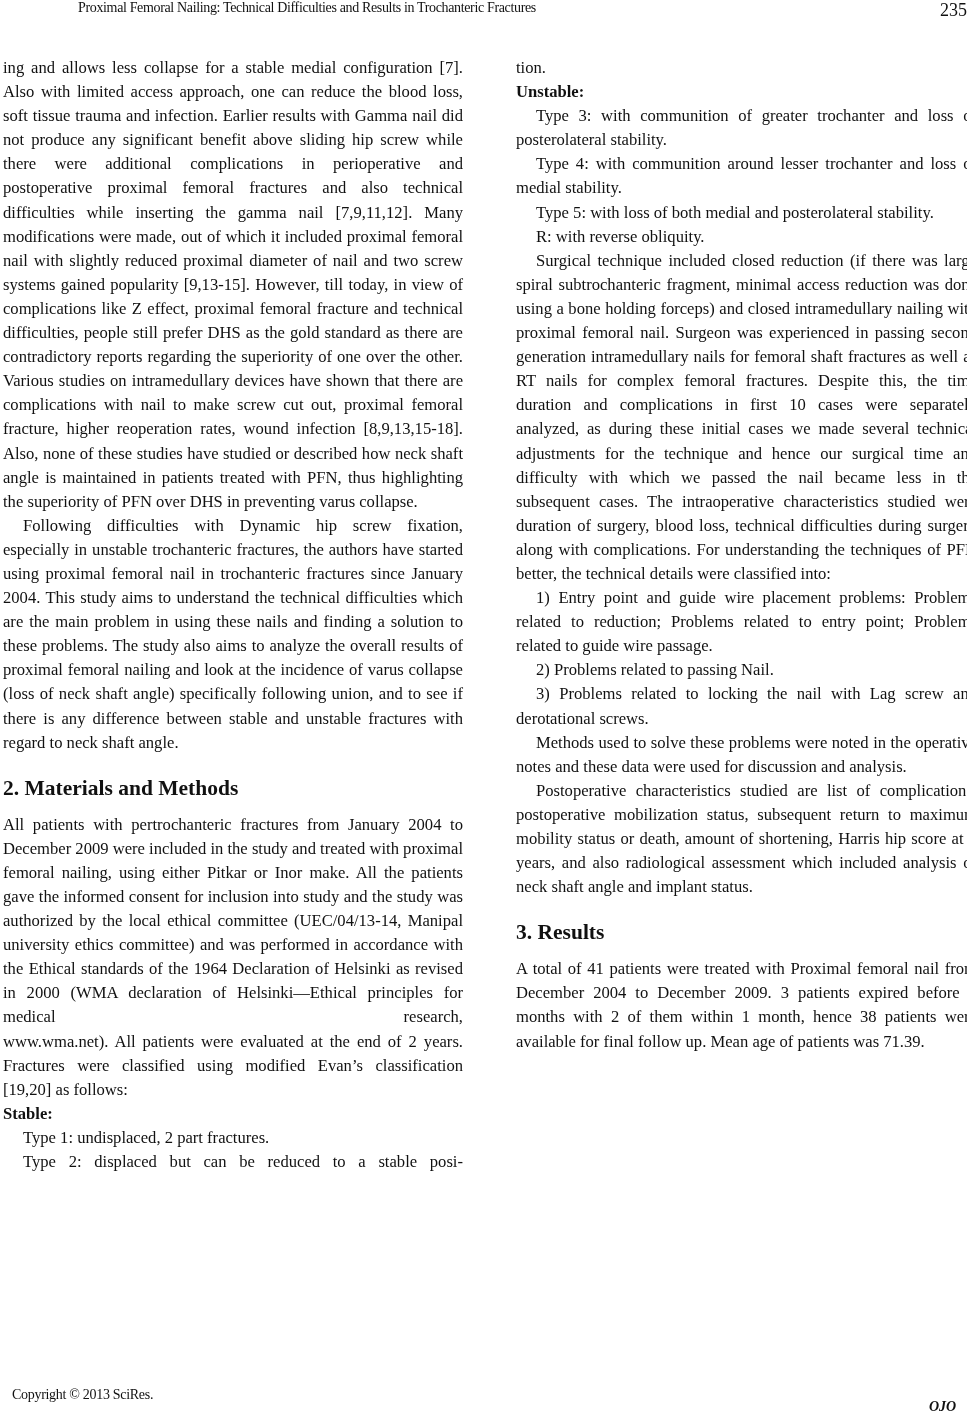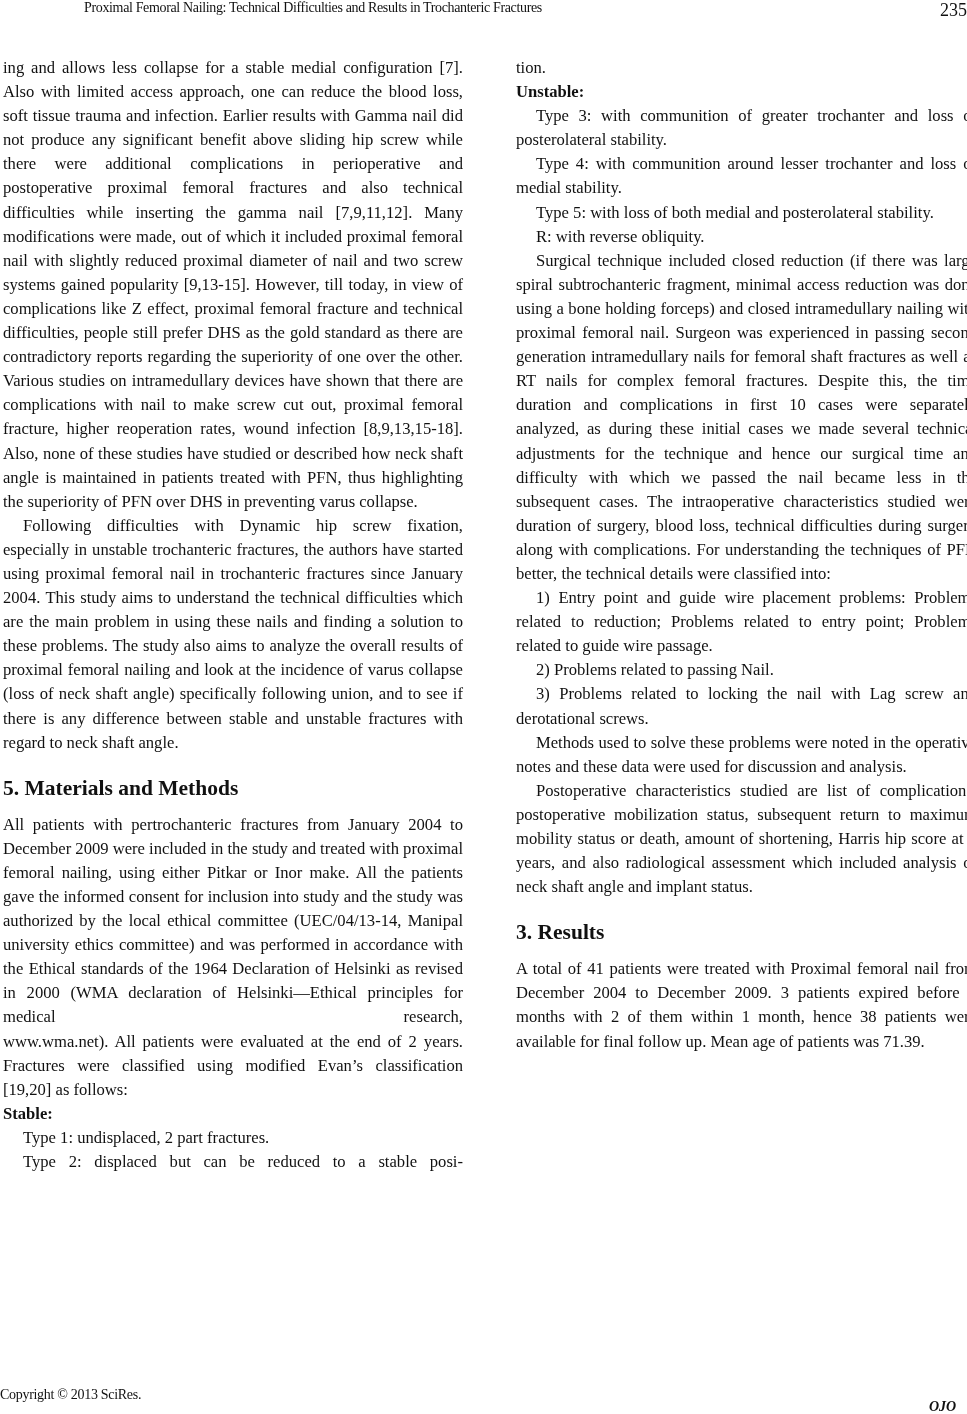--- a/index.html
+++ b/index.html
@@ -4,21 +4,21 @@
 <style>
   html, body { margin: 0; padding: 0; background: #ffffff; }
   body {
     width: 967px; height: 1414px; position: relative; overflow: hidden;
     font-family: "Liberation Serif", "DejaVu Serif", serif; color: #111;
   }
   .header {
     position: absolute; top: 0; left: 0; width: 967px; height: 22px;
   }
   .header .title {
-    position: absolute; left: 84px; top: 0px; font-size: 14px; letter-spacing: -0.35px;
+    position: absolute; left: 78px; top: 0px; font-size: 14px; letter-spacing: -0.35px;
     white-space: nowrap;
   }
   .header .pagenum {
     position: absolute; right: 446px; top: 0px; font-size: 18px;
   }
   .header .pagenum { right: auto; left: 940px; }
   .col {
     position: absolute; top: 56px; text-align: justify;
     font-size: 16.6px; line-height: 24.1px;
   }
@@ -28,35 +28,35 @@
   .col p.ind { text-indent: 20px; }
   .col p.jl { text-align-last: justify; }
   .sec {
     font-weight: bold; font-size: 21.5px; line-height: 26px; margin: 20px 0 12px 0;
   }
   .sub { font-weight: bold; text-indent: 20px; }
   .footer {
     position: absolute; top: 1387px; left: 0; width: 967px; height: 22px;
     font-size: 14px;
   }
-  .footer .copy { position: absolute; left: 0; top: 0; letter-spacing: -0.3px; }
+  .footer .copy { position: absolute; left: 12px; top: 0; letter-spacing: -0.3px; }
   .footer .journal { position: absolute; left: 929px; top: 0; font-style: italic; font-weight: bold; margin-top: 12px; }
 </style>
 </head>
 <body>
 
 <div class="header">
   <span class="title">Proximal Femoral Nailing: Technical Difficulties and Results in Trochanteric Fractures</span>
   <span class="pagenum">235</span>
 </div>
 
 <div class="col left">
   <p class="jl-none">ing and allows less collapse for a stable medial configuration [7]. Also with limited access approach, one can reduce the blood loss, soft tissue trauma and infection. Earlier results with Gamma nail did not produce any significant benefit above sliding hip screw while there were additional complications in perioperative and postoperative proximal femoral fractures and also technical difficulties while inserting the gamma nail [7,9,11,12]. Many modifications were made, out of which it included proximal femoral nail with slightly reduced proximal diameter of nail and two screw systems gained popularity [9,13-15]. However, till today, in view of complications like Z effect, proximal femoral fracture and technical difficulties, people still prefer DHS as the gold standard as there are contradictory reports regarding the superiority of one over the other. Various studies on intramedullary devices have shown that there are complications with nail to make screw cut out, proximal femoral fracture, higher reoperation rates, wound infection [8,9,13,15-18]. Also, none of these studies have studied or described how neck shaft angle is maintained in patients treated with PFN, thus highlighting the superiority of PFN over DHS in preventing varus collapse.</p>
   <p class="ind">Following difficulties with Dynamic hip screw fixation, especially in unstable trochanteric fractures, the authors have started using proximal femoral nail in trochanteric fractures since January 2004. This study aims to understand the technical difficulties which are the main problem in using these nails and finding a solution to these problems. The study also aims to analyze the overall results of proximal femoral nailing and look at the incidence of varus collapse (loss of neck shaft angle) specifically following union, and to see if there is any difference between stable and unstable fractures with regard to neck shaft angle.</p>
-  <div class="sec">5. Materials and Methods</div>
+  <div class="sec">2. Materials and Methods</div>
   <p class="jl">All patients with pertrochanteric fractures from January 2004 to December 2009 were included in the study and treated with proximal femoral nailing, using either Pitkar or Inor make. All the patients gave the informed consent for inclusion into study and the study was authorized by the local ethical committee (UEC/04/13-14, Manipal university ethics committee) and was performed in accordance with the Ethical standards of the 1964 Declaration of Helsinki as revised in 2000 (WMA declaration of Helsinki—Ethical principles for medical research,</p>
   <p>www.wma.net). All patients were evaluated at the end of 2 years. Fractures were classified using modified Evan’s classification [19,20] as follows:</p>
   <p class="sub">Stable:</p>
   <p class="ind">Type 1: undisplaced, 2 part fractures.</p>
   <p class="ind jl">Type 2: displaced but can be reduced to a stable posi-</p>
 </div>
 
 <div class="col right">
   <p>tion.</p>
   <p class="sub">Unstable:</p>

